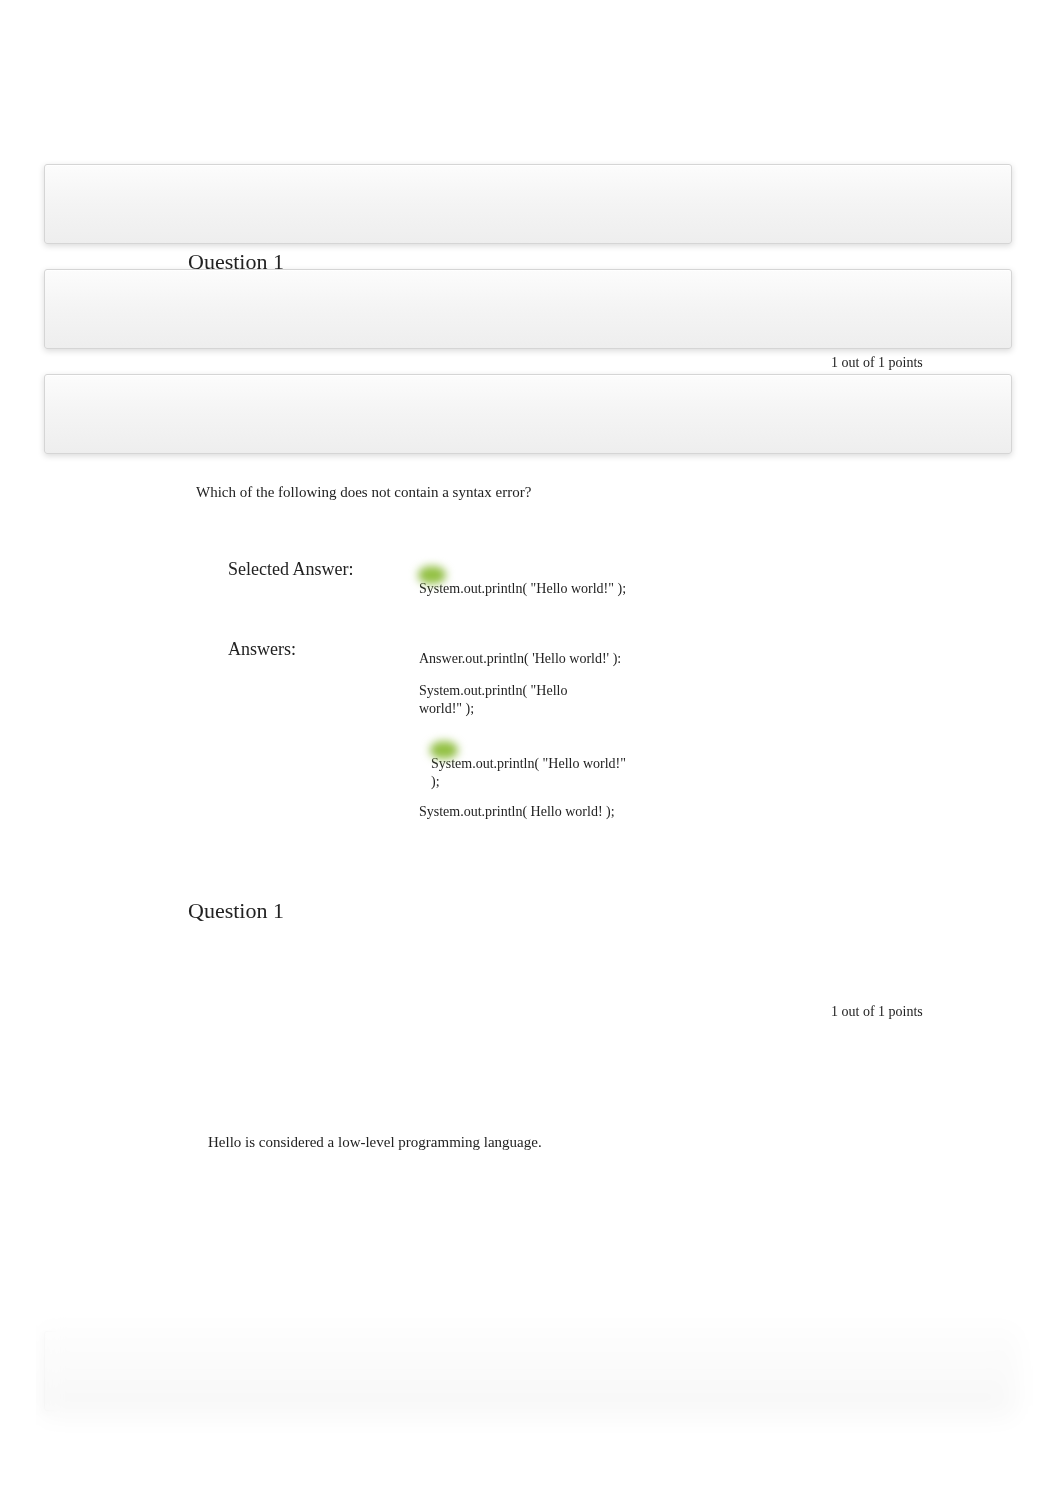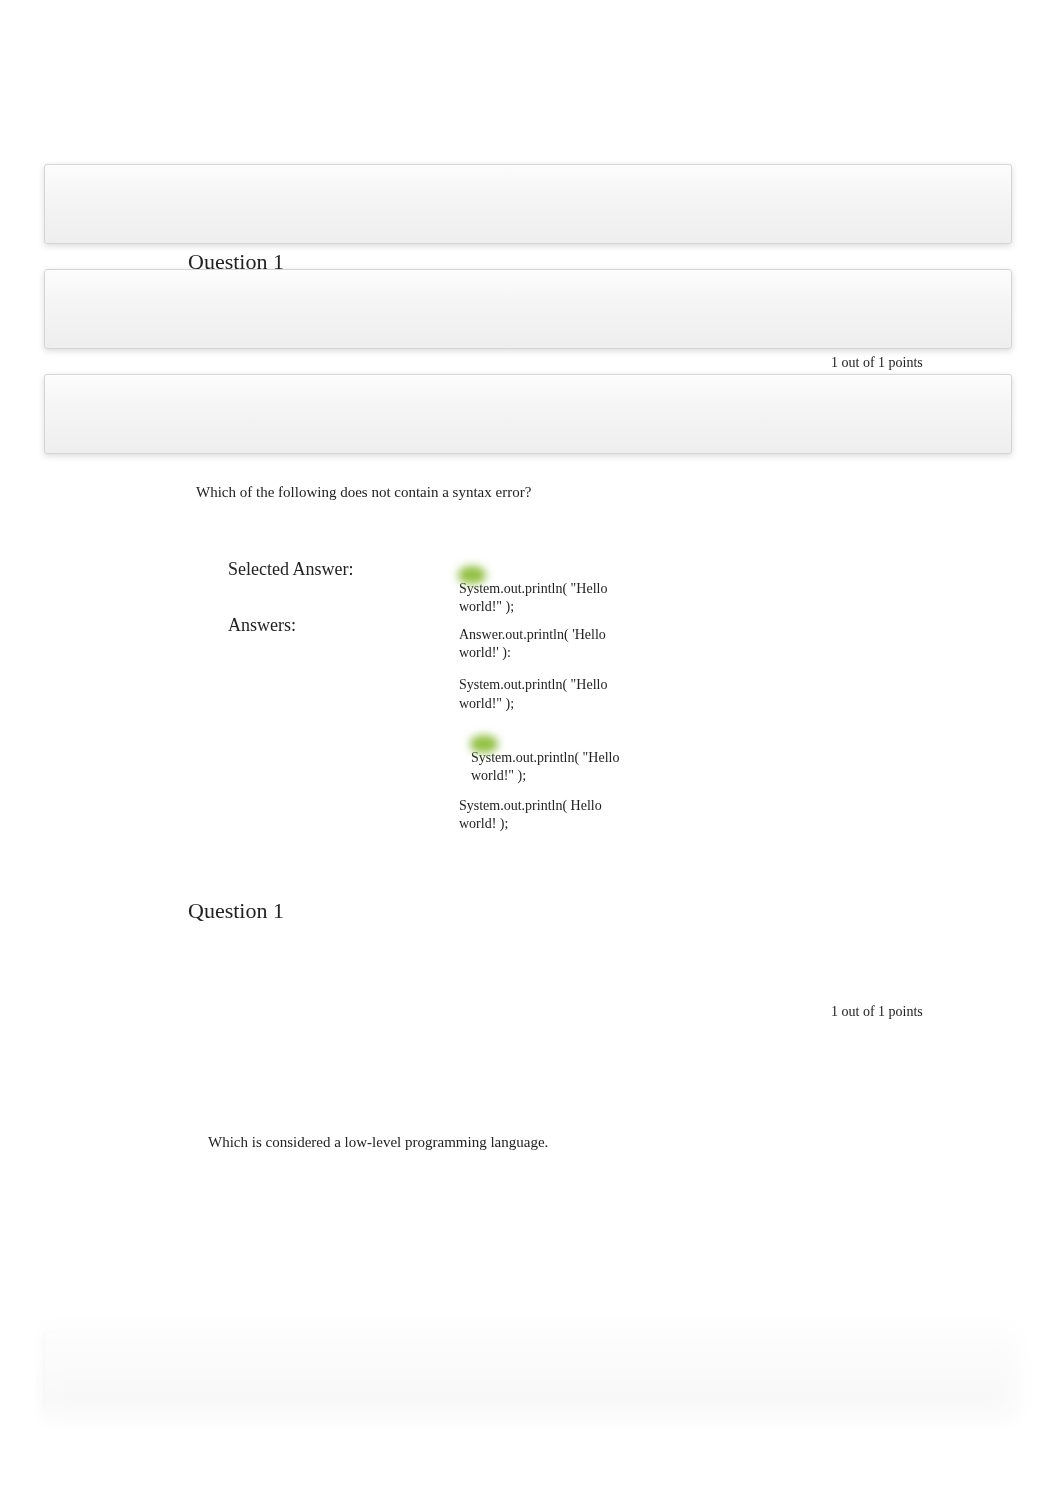--- a/index.html
+++ b/index.html
@@ -85,21 +85,20 @@
       left: 0;
       width: 1062px;
       backdrop-filter: blur(12px);
       -webkit-backdrop-filter: blur(12px);
       background: rgba(255,255,255,0.55);
       pointer-events: none;
     }
     .row {
       position: absolute;
       display: flex;
-      gap: 40px;
     }
     .col-label {
       width: 155px;
       flex-shrink: 0;
     }
     .col-ans {
       position: relative;
       flex: 1;
     }
   </style>
@@ -125,21 +124,21 @@
 <div class="q-text" style="left:160px; top:448px;">Which of the following does not contain a syntax error?</div>
 
 <div class="row" style="left:180px; top:510px; width:450px;">
   <div class="col-label label-col">Selected Answer:</div>
   <div class="col-ans">
     <div class="green-dot" style="left:-2px; top:-4px;"></div>
     <div class="ans-text" style="margin-top:22px;">System.out.println( "Hello world!" );</div>
   </div>
 </div>
 
-<div class="row" style="left:180px; top:566px; width:450px;">
+<div class="row" style="left:180px; top:590px; width:450px;">
   <div class="col-label label-col">Answers:</div>
   <div class="col-ans">
     <div class="ans-text">Answer.out.println( 'Hello world!' ):</div>
     <div class="ans-text" style="margin-top:14px; max-width:180px;">System.out.println( "Hello world!" );</div>
     <div style="position:relative; margin-top:14px;">
       <div class="green-dot" style="left:-2px; top:-4px;"></div>
       <div class="ans-text" style="padding-top:22px;">System.out.println( "Hello world!" );</div>
     </div>
     <div class="ans-text" style="margin-top:12px;">System.out.println( Hello world! );</div>
   </div>
@@ -149,20 +148,20 @@
 <div class="double-bullet" style="top:814px;"></div>
 
 <div class="q-title" style="left:152px; top:862px;">Question 1</div>
 
 <div class="double-bullet" style="top:919px;"></div>
 
 <div class="points" style="left:795px; top:968px;">1 out of 1 points</div>
 
 <div class="double-bullet" style="top:1023px;"></div>
 
-<div class="q-text" style="left:172px; top:1098px;">Which is considered a low-level programming language.</div>
+<div class="q-text" style="left:172px; top:1098px;">Hello is considered a low-level programming language.</div>
 
 <div class="panel" style="top:1295px;">
   <span class="panel-bullet" style="top:38%;"></span>
   <span class="panel-bullet" style="top:62%;"></span>
 </div>
 
 <div class="blur-region" style="top:1120px; height:386px;"></div>
 
 </body></html>

